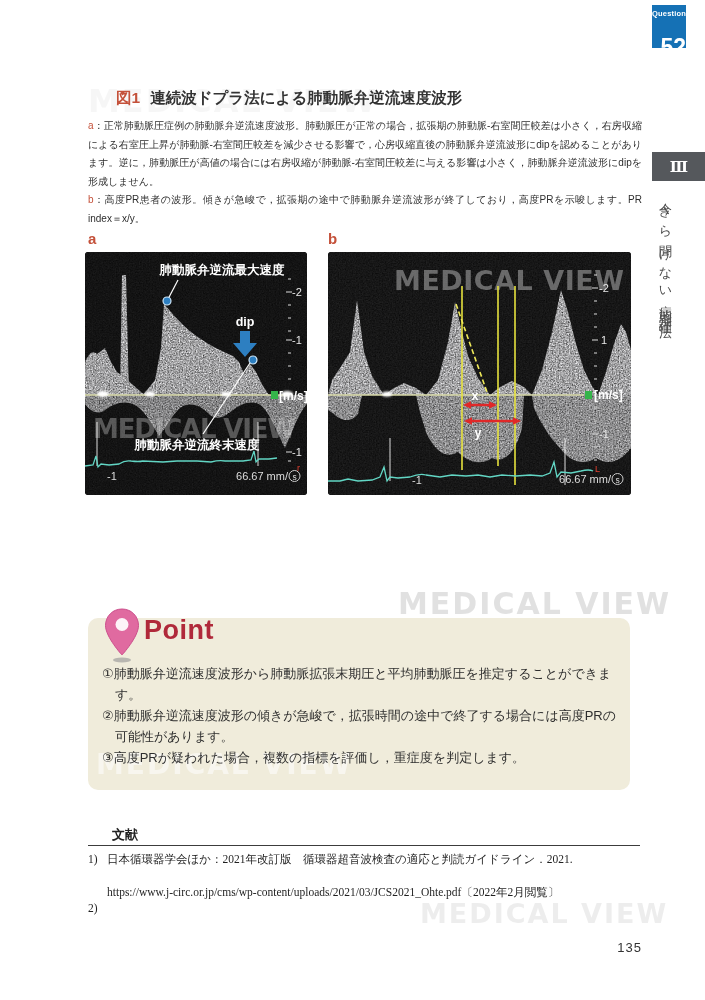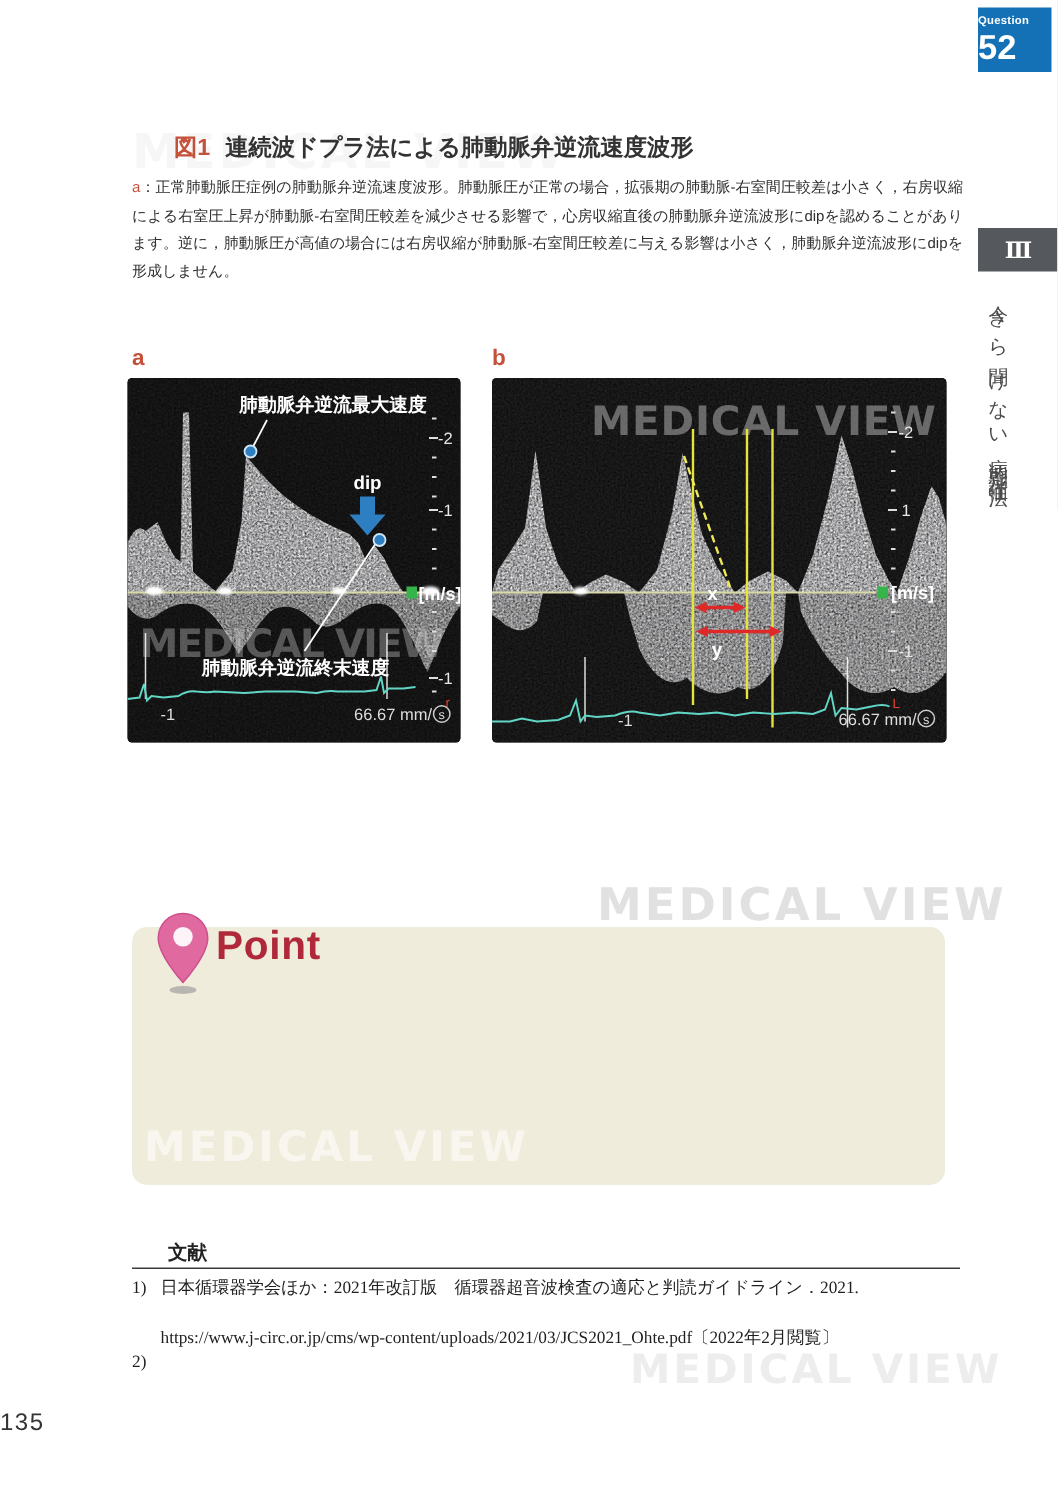--- a/index.html
+++ b/index.html
@@ -7,23 +7,23 @@
         font-family:"Liberation Sans","DejaVu Sans",sans-serif;color:#2e2e2e;}
   .abs{position:absolute;}
   
   .wm{position:absolute;font-weight:bold;white-space:nowrap;letter-spacing:2px;
       font-family:"DejaVu Sans",sans-serif;pointer-events:none;}
   .wm-top{left:88px;top:82px;font-size:32px;color:rgba(185,185,185,.13);}
   .wm-mid{left:398px;top:586px;font-size:30px;color:rgba(180,180,180,.40);}
   .wm-point{left:96px;top:748px;font-size:28px;color:rgba(255,255,255,.55);}
   .wm-bottom{left:420px;top:898px;font-size:27px;color:rgba(185,185,185,.25);}
   
-  .q-badge{left:652px;top:5px;width:49px;height:43px;background:#1571b5;color:#fff;text-align:left;}
+  .q-badge{left:652px;top:5px;width:34px;height:43px;background:#1571b5;color:#fff;text-align:right;}
   .q-label{font-size:7.5px;font-weight:bold;padding-top:4px;letter-spacing:.2px;}
-  .q-num{font-size:23px;font-weight:bold;line-height:1;margin-top:2px;}
+  .q-num{font-size:23px;font-weight:bold;line-height:1;margin-top:18px;}
   
   .side-tab{left:652px;top:152px;width:53px;height:29px;background:#55585c;color:#fff;
             display:flex;align-items:center;justify-content:center;font-size:15px;font-weight:bold;
             font-family:"DejaVu Serif","Liberation Serif",serif;letter-spacing:-1px;}
   .side-vert{left:656px;top:193px;writing-mode:vertical-rl;font-size:13px;color:#4a4a4a;letter-spacing:4px;}
   
   .fig-head{left:88px;top:88px;font-size:15.5px;font-weight:bold;color:#333;margin-left:28px;}
   .fig-tag{color:#c4513a;margin-right:10px;}
   .para{left:88px;width:554px;font-size:10px;line-height:18.5px;text-align:justify;color:#2e2e2e;}
   .para-a{top:117px;}
@@ -38,21 +38,21 @@
   .point-item{text-indent:-1em;padding-left:1em;}
   
   .refs-head{left:88px;top:826px;font-size:13px;font-weight:bold;color:#222;
              font-family:"Liberation Serif","DejaVu Serif",serif;margin-left:24px;}
   .refs-rule{left:88px;top:845px;width:552px;border-top:1.4px solid #3c3c3c;height:0;}
   .refs{left:88px;top:851px;width:554px;font-size:11.5px;line-height:16.5px;color:#1f1f1f;
         font-family:"Liberation Serif","DejaVu Serif",serif;}
   .ref{display:flex;}
   .ref-num{width:19px;flex:none;}
   .ref-url{display:block;margin-top:16px;}
-  .page-num{left:0;top:940px;width:642px;font-size:16px;color:#333;letter-spacing:1px;}
+  .page-num{left:0;top:940px;width:642px;text-align:right;font-size:13px;color:#333;letter-spacing:1px;}
   
   .sc{fill:#e8e8e8;font-size:11px;font-family:"Liberation Sans",sans-serif;}
   .unit{fill:#ffffff;font-size:12px;font-weight:bold;font-family:"Liberation Sans",sans-serif;}
   .ann{fill:#ffffff;font-size:12.5px;font-weight:bold;font-family:"Liberation Sans",sans-serif;}
   .bt{fill:#dddddd;font-size:11px;font-family:"Liberation Sans",sans-serif;}
   .bt2{fill:#dddddd;font-size:8.5px;font-family:"Liberation Sans",sans-serif;}
   .wmin{font-weight:bold;letter-spacing:2px;font-family:"DejaVu Sans",sans-serif;}
 </style>
 </head>
 <body>
@@ -72,20 +72,23 @@
     <span>Ⅲ</span>
   </div>
   <div class="abs side-vert">今さら聞けない病態別評価法</div>
 
   <div class="abs fig-head">
     <span class="fig-tag">図1</span><span>連続波ドプラ法による肺動脈弁逆流速度波形</span>
   </div>
 
   <div class="abs para para-a">
     <span class="lead">a</span><span>：正常肺動脈圧症例の肺動脈弁逆流速度波形。肺動脈圧が正常の場合，拡張期の肺動脈-右室間圧較差は小さく，右房収縮による右室圧上昇が肺動脈-右室間圧較差を減少させる影響で，心房収縮直後の肺動脈弁逆流波形にdipを認めることがあります。逆に，肺動脈圧が高値の場合には右房収縮が肺動脈-右室間圧較差に与える影響は小さく，肺動脈弁逆流波形にdipを形成しません。</span>
+  </div>
+  <div class="abs para para-b">
+    <span class="lead">b</span><span>：高度PR患者の波形。傾きが急峻で，拡張期の途中で肺動脈弁逆流波形が終了しており，高度PRを示唆します。PR index＝x/y。</span>
   </div>
 
   <div class="abs panel-label" style="left:88px;top:230px">a</div>
   <div class="abs panel-label" style="left:328px;top:230px">b</div>
 
   <svg class="abs panel" style="left:85px;top:252px" width="222" height="243" viewBox="0 0 222 243">
     <defs>
       <filter id="spkA" x="-2%" y="-2%" width="104%" height="104%">
         <feTurbulence type="fractalNoise" baseFrequency="0.7" numOctaves="2" seed="11" result="t"></feTurbulence>
         <feColorMatrix in="t" type="matrix" values="0 0 0 0 0.84  0 0 0 0 0.84  0 0 0 0 0.86  0.6 0.6 0.6 0 -0.25" result="g"></feColorMatrix>
@@ -203,20 +206,25 @@
   </svg>
 
   <div class="abs point-box"></div>
   <div class="wm wm-point">MEDICAL VIEW</div>
   <svg class="abs" style="left:101px;top:606px" width="42" height="58" viewBox="0 0 42 58">
     <ellipse cx="21" cy="54" rx="9" ry="2.6" fill="#9a9a9a" opacity=".65"></ellipse>
     <path d="M21 3 C11.5 3 4.5 10.5 4.5 19.5 C4.5 31 21 49 21 49 C21 49 37.5 31 37.5 19.5 C37.5 10.5 30.5 3 21 3 Z" fill="#e06aa0" stroke="#cc4f8c" stroke-width="1"></path>
     <circle cx="21" cy="18.5" r="6.5" fill="#fdf3f8"></circle>
   </svg>
   <div class="abs point-title">Point</div>
+  <div class="abs point-list">
+    <div class="point-item">①肺動脈弁逆流速度波形から肺動脈拡張末期圧と平均肺動脈圧を推定することができます。</div>
+    <div class="point-item">②肺動脈弁逆流速度波形の傾きが急峻で，拡張時間の途中で終了する場合には高度PRの可能性があります。</div>
+    <div class="point-item">③高度PRが疑われた場合，複数の指標を評価し，重症度を判定します。</div>
+  </div>
 
   <div class="abs refs-head">文献</div>
   <div class="abs refs-rule"></div>
   <div class="abs refs">
     <div class="ref">
       <span class="ref-num">1)</span>
       <div>
         <span>日本循環器学会ほか：2021年改訂版　循環器超音波検査の適応と判読ガイドライン．2021.</span>
         <span class="ref-url">https://www.j-circ.or.jp/cms/wp-content/uploads/2021/03/JCS2021_Ohte.pdf〔2022年2月閲覧〕</span>
       </div>

